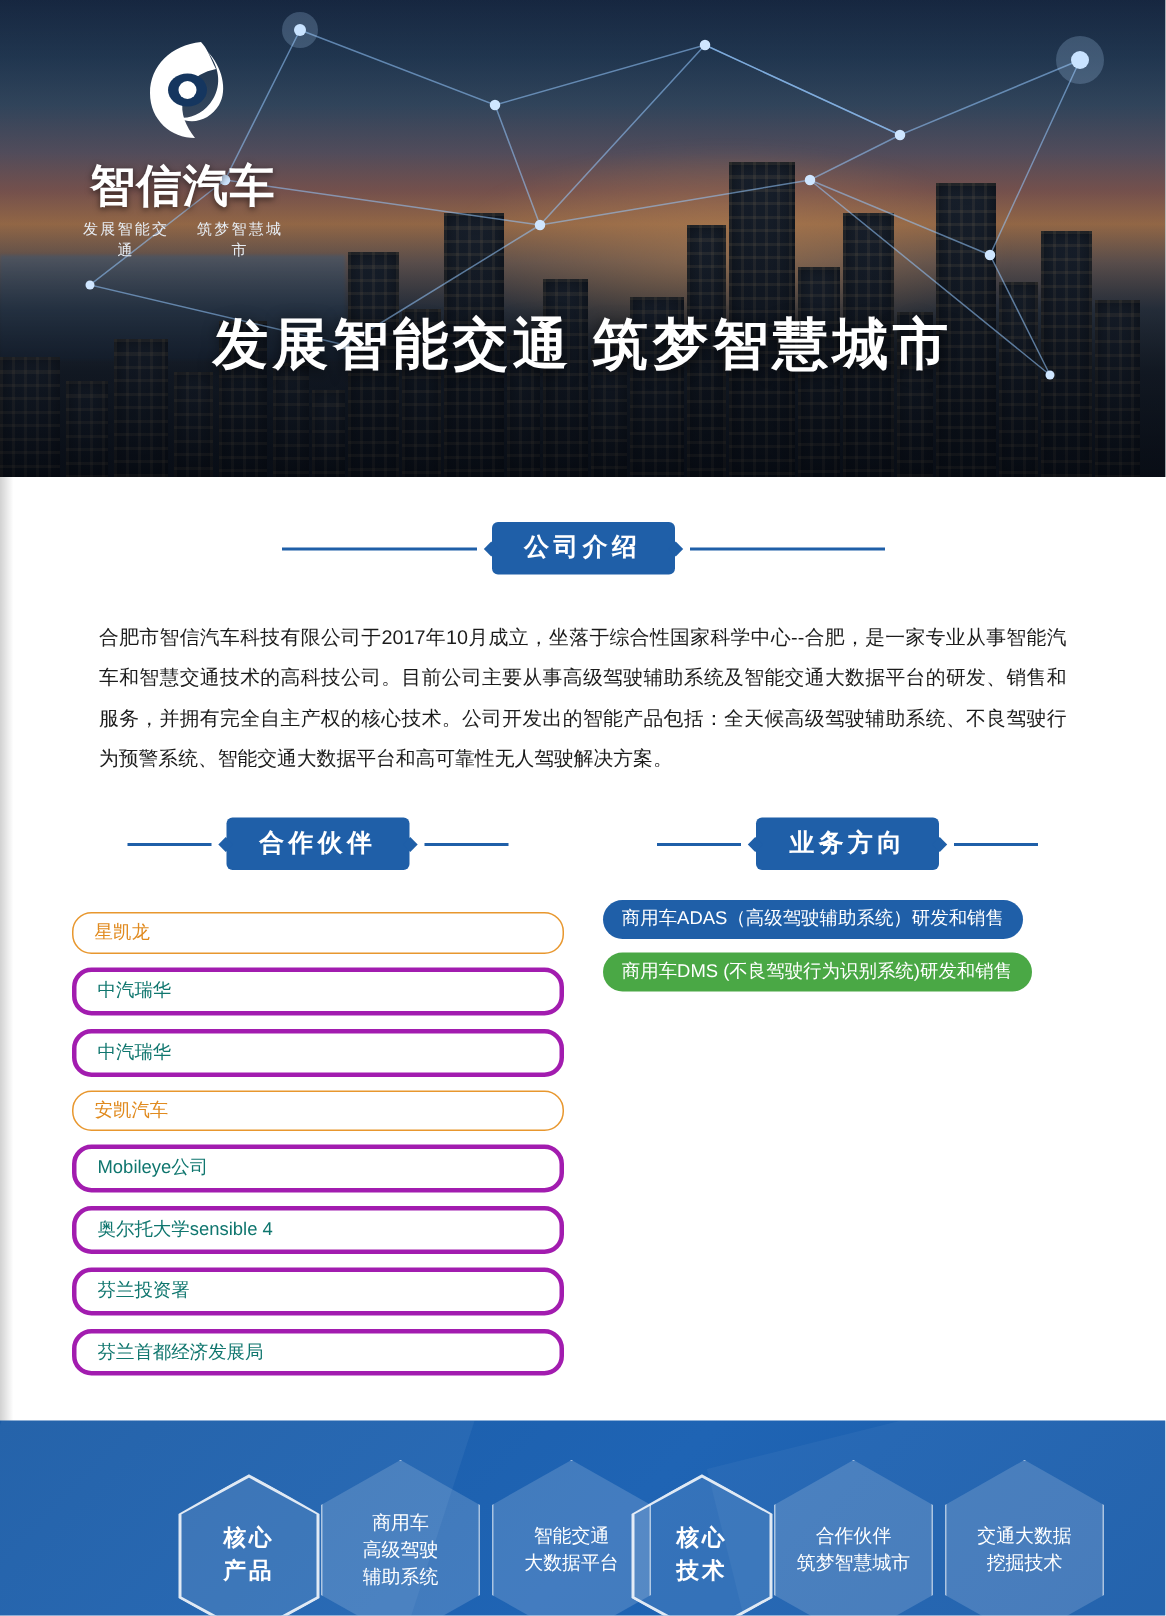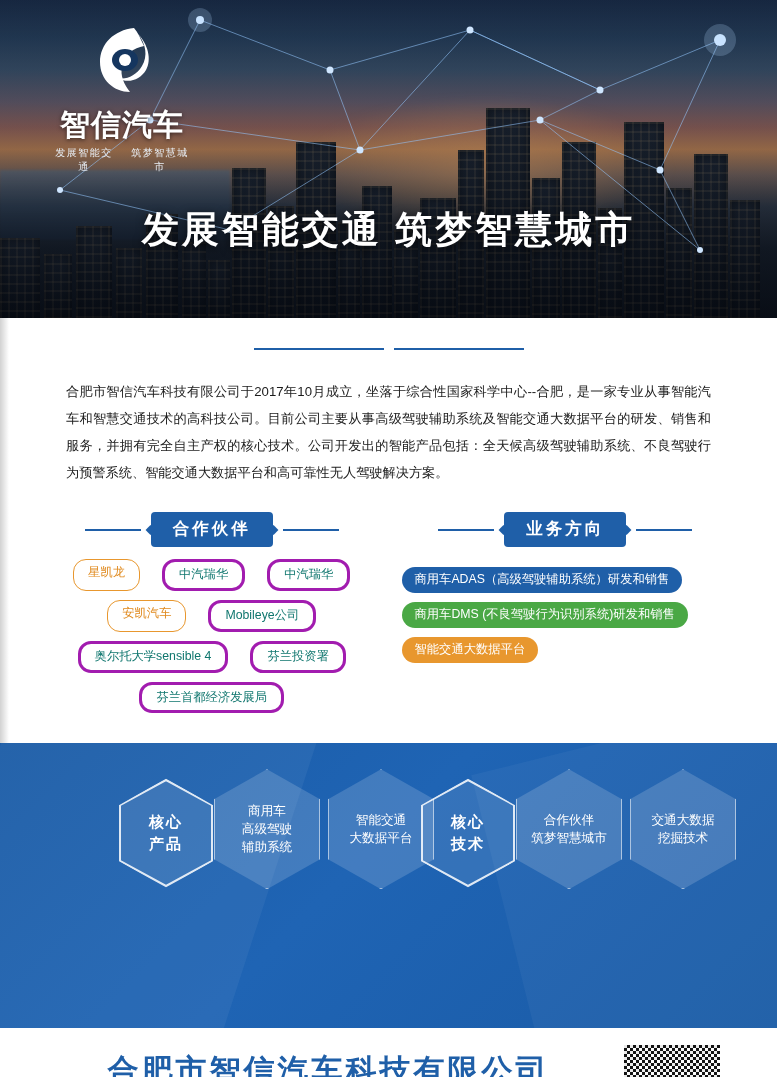--- a/index.html
+++ b/index.html
@@ -180,25 +180,26 @@
 
   
   .two-col {
     display: flex;
     margin-top: 26px;
     padding: 0 48px;
     gap: 26px;
   }
   .col { flex: 1; }
   .tags {
-    margin-top: 12px;
+    margin-top: 28px;
     display: flex;
     flex-wrap: wrap;
     gap: 9px 22px;
     justify-content: center;
+    flex-direction: column;
   }
   .tag {
     border-radius: 13px;
     padding: 5px 14px 6px;
     font-size: 12.3px;
     white-space: nowrap;
     line-height: 1.2;
   }
   .tag-o {
     border: 1px solid #e8972e;
@@ -438,20 +439,21 @@
   </div>
 
   <div class="hero-title">发展智能交通  筑梦智慧城市</div>
 </div>
 
 <div class="edge-shadow"></div>
 
 <div class="intro-wrap">
   <div class="sec-head">
     <div class="sec-line" style="width:130px;"></div>
+    <div class="sec-pill">公司介绍</div>
     <div class="sec-line" style="width:130px;"></div>
   </div>
   <div class="intro-text">合肥市智信汽车科技有限公司于2017年10月成立，坐落于综合性国家科学中心--合肥，是一家专业从事智能汽车和智慧交通技术的高科技公司。目前公司主要从事高级驾驶辅助系统及智能交通大数据平台的研发、销售和服务，并拥有完全自主产权的核心技术。公司开发出的智能产品包括：全天候高级驾驶辅助系统、不良驾驶行为预警系统、智能交通大数据平台和高可靠性无人驾驶解决方案。</div>
 </div>
 
 <div class="two-col">
 
   <div class="col">
     <div class="sec-head">
       <div class="sec-line" style="width:56px;"></div>
@@ -477,21 +479,20 @@
       <div class="sec-line" style="width:56px;"></div>
     </div>
     <div class="biz-rows">
       <div class="biz-row">
         <span class="chip chip-blue">商用车ADAS（高级驾驶辅助系统）研发和销售</span>
       </div>
       <div class="biz-row">
         <span class="chip chip-green">商用车DMS (不良驾驶行为识别系统)研发和销售</span>
       </div>
       <div class="biz-row">
-        <span class="chip chip-orange">智能交通大数据平台</span>
       </div>
     </div>
   </div>
 </div>
 
 <div class="band">
 
   <div class="hexgroup left">
     <div class="hex hex-top">
       <svg class="hex-outline" viewBox="0 0 96 110">

